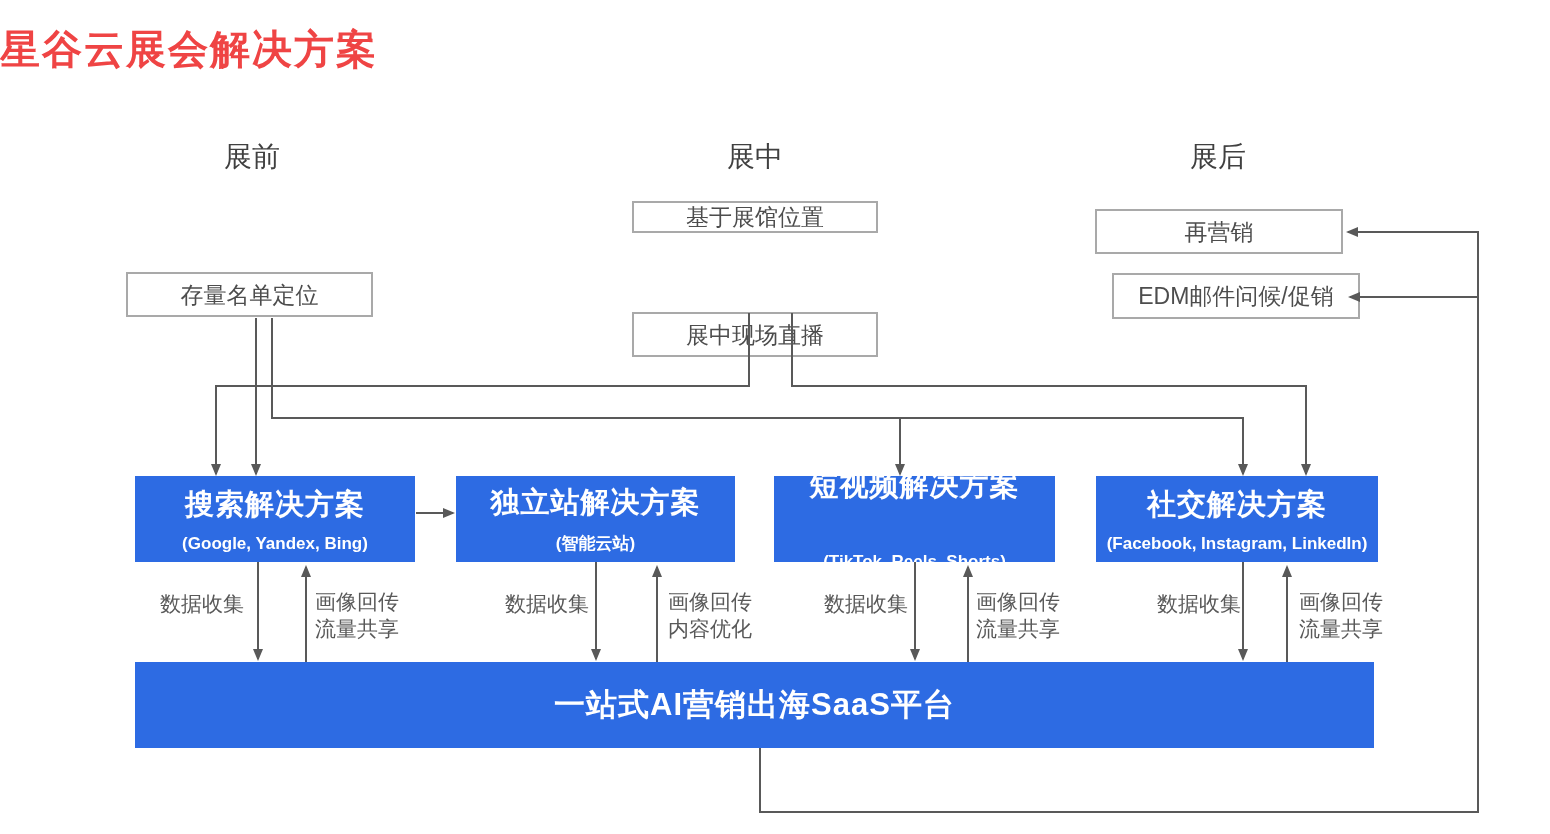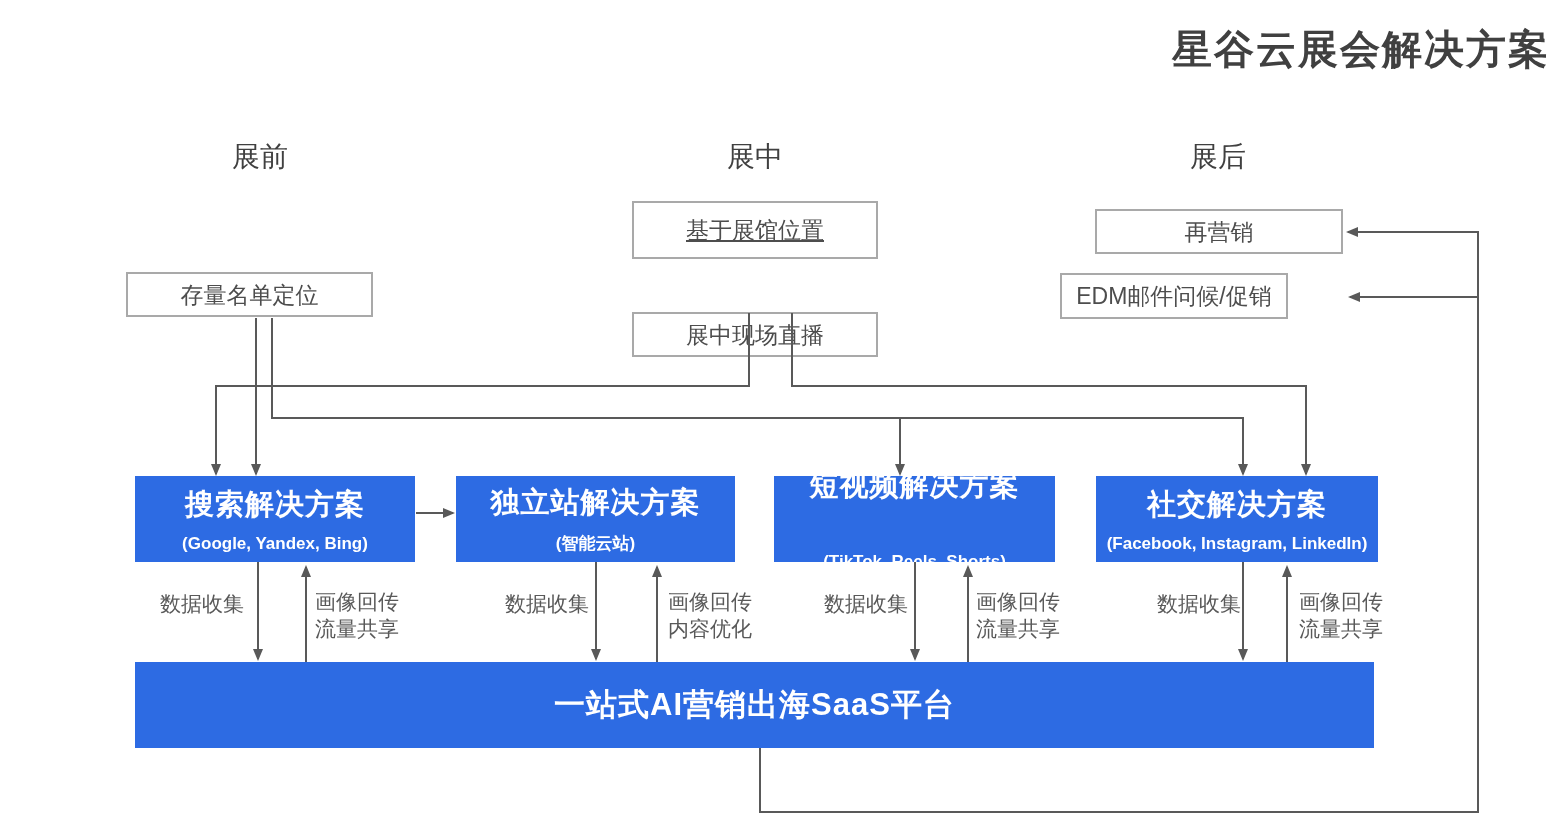--- a/index.html
+++ b/index.html
@@ -1,22 +1,22 @@
 <!DOCTYPE html>
 <html><head>
 <meta charset="utf-8">
 <style>
   html,body{margin:0;padding:0;background:#fff;}
   .canvas{
     position:relative;width:1550px;height:834px;background:#ffffff;overflow:hidden;
     font-family:"Liberation Sans","DejaVu Sans",sans-serif;
   }
   .title{
-    position:absolute;left:0;top:22px;width:1550px;text-align:right;
-    font-size:40px;font-weight:bold;color:#404040;letter-spacing:2px;
+    position:absolute;left:0;top:22px;width:1550px;text-align:left;
+    font-size:40px;font-weight:bold;color:#ef4444;letter-spacing:2px;
   }
   .phase-header{
     position:absolute;width:160px;text-align:center;top:138px;
     font-size:28px;color:#404040;
   }
   .wbox{
     position:absolute;background:#ffffff;border:2px solid #a9a9a9;
     display:flex;align-items:center;justify-content:center;text-align:center;
     font-size:23px;color:#4d4d4d;white-space:pre-line;line-height:28px;
     box-sizing:border-box;
@@ -40,31 +40,31 @@
   svg.connectors{position:absolute;left:0;top:0;pointer-events:none;}
   svg.connectors path{stroke:#595959;stroke-width:2;fill:none;}
 </style>
 </head>
 <body>
 
 <div class="canvas">
 
   <div class="title">星谷云展会解决方案</div>
 
-  <div class="phase-header" style="left:180px;">展前</div>
+  <div class="phase-header" style="left:172px;">展前</div>
   <div class="phase-header" style="left:675px;font-family:Liberation Mono, monospace;">展中</div>
   <div class="phase-header" style="left:1138px;">展后</div>
 
   <div class="wbox" style="left:126px;top:272px;width:247px;height:45px;">存量名单定位</div>
 
-  <div class="wbox" style="left:632px;top:201px;width:246px;height:58px;text-decoration:underline;">基于展馆位置</div>
+  <div class="wbox" style="left:632px;top:201px;width:246px;height:32px;">基于展馆位置</div>
   <div class="wbox" style="left:632px;top:268px;width:246px;height:45px;margin-top:44px;">展中现场直播</div>
 
   <div class="wbox" style="left:1095px;top:209px;width:248px;height:45px;text-align:right;">再营销</div>
-  <div class="wbox" style="left:1060px;top:273px;width:228px;height:46px;">EDM邮件问候/促销</div>
+  <div class="wbox" style="left:1112px;top:273px;width:248px;height:46px;">EDM邮件问候/促销</div>
 
   <div class="bluebox" style="left:135px;width:280px;">
     <div class="btitle">搜索解决方案</div>
     <div class="bsub">(Google, Yandex, Bing)</div>
   </div>
   <div class="bluebox" style="left:456px;width:279px;">
     <div class="btitle">独立站解决方案</div>
     <div class="bsub">(智能云站)</div>
   </div>
   <div class="bluebox" style="left:774px;width:281px;gap:37px;">

